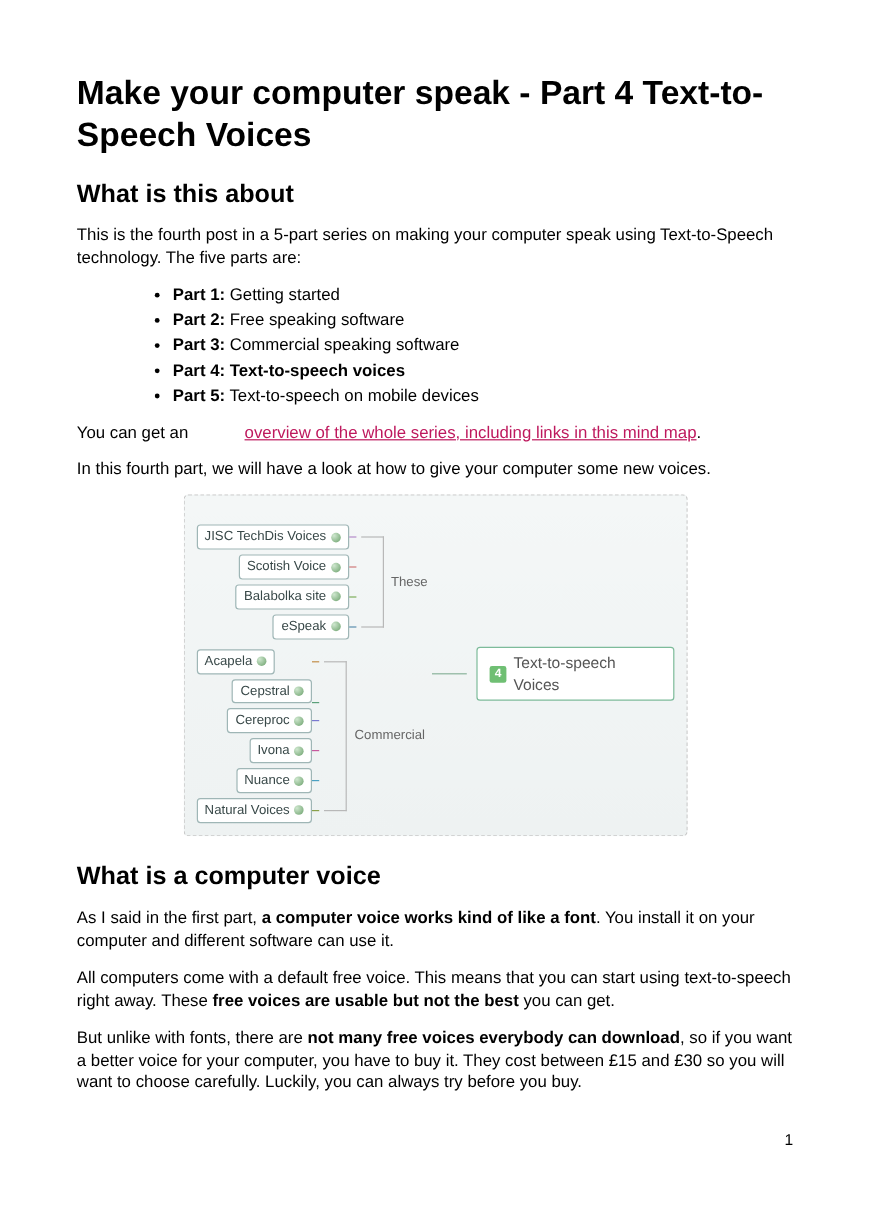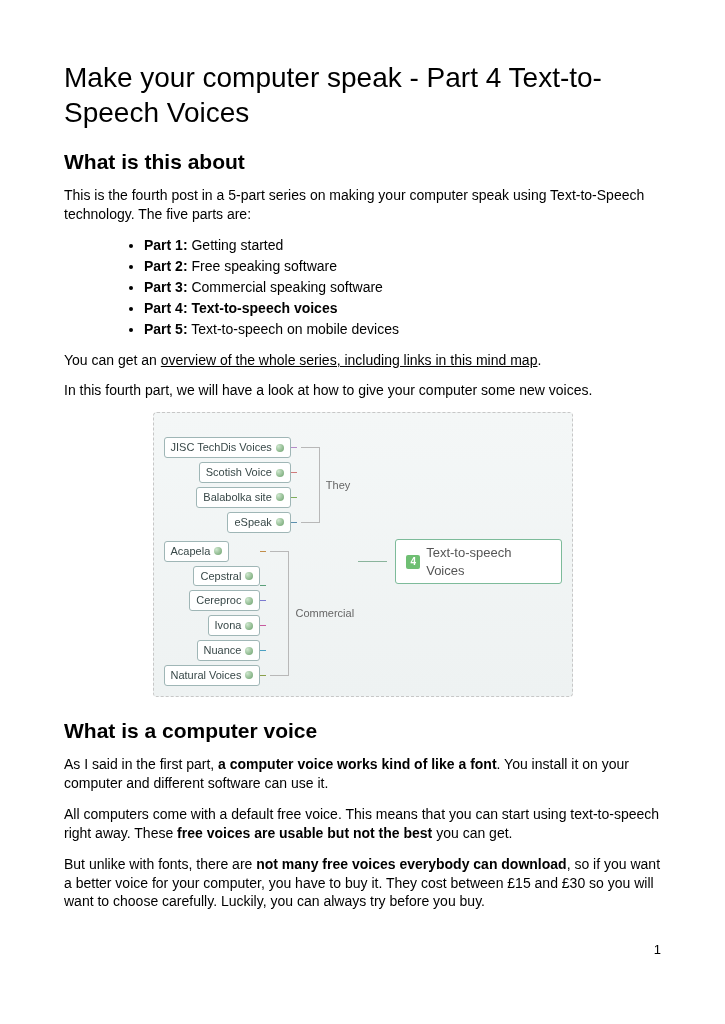--- a/index.html
+++ b/index.html
@@ -8,33 +8,33 @@
     background: #fff;
     margin: 0;
     padding: 60px 64px 40px 64px;
     width: 725px;
     box-sizing: border-box;
     font-size: 14px;
     line-height: 1.35;
   }
   h1 {
     font-size: 28px;
-    font-weight: normal;
+    font-weight: bold;
     margin: 0 0 18px 0;
     line-height: 1.25;
   }
   h2 {
     font-size: 21px;
     font-weight: bold;
     margin: 8px 0 10px 0;
   }
   p { margin: 0 0 12px 0; }
   ul { margin: 4px 0 12px 0; padding-left: 80px; }
   li { margin: 2px 0; }
-  a { color: #000000; text-decoration: underline; }
+  a { color: #be185d; text-decoration: underline; margin-left: 43px; }
   .bold { font-weight: bold; }
   .pagenum { text-align: right; font-size: 13px; margin-top: 30px; }
 
   
   .mindmap {
     width: 420px;
     margin: 6px auto 20px auto;
     position: relative;
     font-size: 12px;
     background: linear-gradient(#f4f7f7,#eef2f2);
@@ -164,21 +164,21 @@
             </div>
           <div style="display:flex;align-items:center;justify-content:flex-end;">
               <span class="mm-item">
                 <span>eSpeak</span>
                 <span class="globe"></span>
               </span>
               <span class="mm-colorline c4"></span>
             </div>
         </div>
         <div class="mm-bracket"></div>
-        <span class="mm-cat">They</span>
+        <span class="mm-cat">These</span>
       </div>
 
       <div class="mm-group">
         <div class="mm-items">
           <div style="display:flex;align-items:center;justify-content:space-between;">
               <span class="mm-item">
                 <span>Acapela</span>
                 <span class="globe"></span>
               </span>
               <span class="mm-colorline c5"></span>

